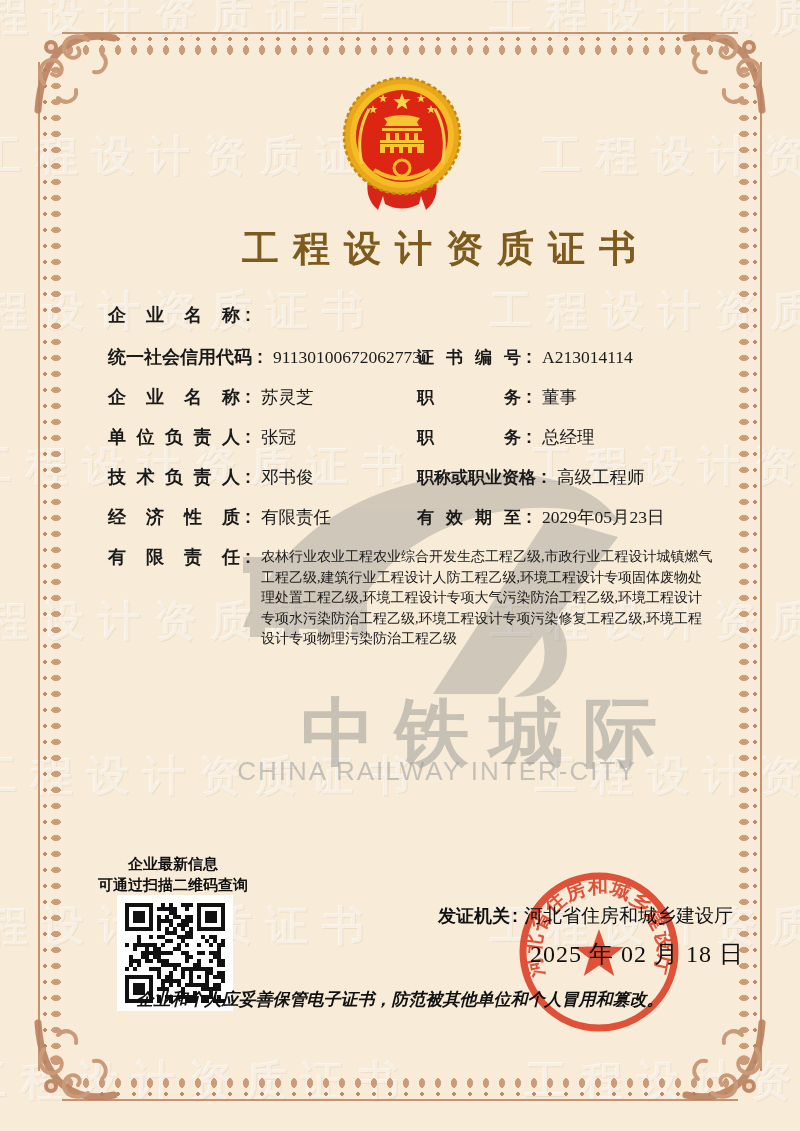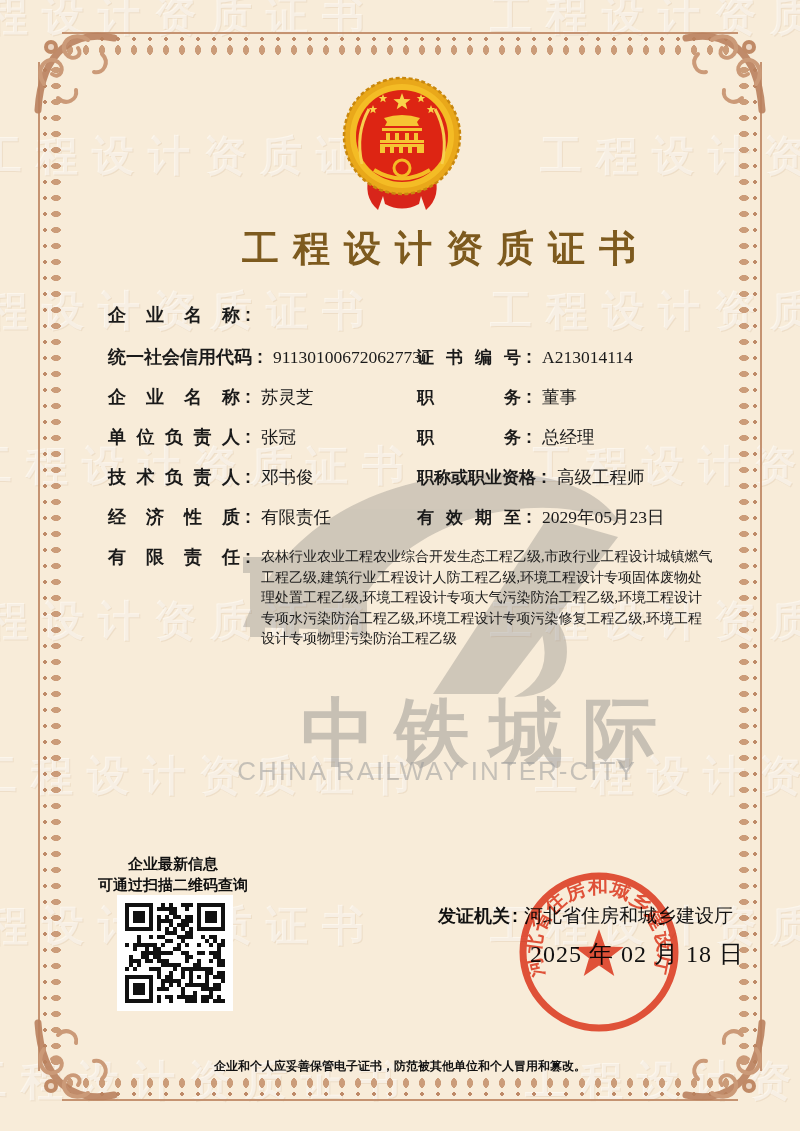--- a/index.html
+++ b/index.html
@@ -97,22 +97,22 @@
   .issuer-colon { font-weight:bold; font-size:18px; margin:0 6px 0 2px; }
   .issuer-value { font-family:"Liberation Serif", serif; font-size:19px; color:#111; white-space:nowrap; }
   .issue-date {
     position:absolute; left:530px; top:938px; z-index:4;
     font-family:"Liberation Serif", serif; font-size:24px; color:#111; white-space:nowrap;
     letter-spacing:1px;
   }
   .seal { position:absolute; left:514px; top:867px; z-index:5; mix-blend-mode:multiply; }
   
   .notice {
-    position:absolute; left:0; top:1058px; width:100%; text-align:center; z-index:4;
-    font-size:12px; font-weight:bold; color:#111; white-space:nowrap;
+    position:absolute; left:0; top:988px; width:100%; text-align:center; z-index:4;
+    font-size:17px; font-weight:bold; color:#111; white-space:nowrap;font-style:italic;
   }
 </style>
 </head>
 <body>
 
 <div class="ghost-layer">
   <div class="ghost-line" style="left:-70px; top:-12px;">工程设计资质证书　　工程设计资质证书　　工程设计资质证书　　工程设计资质证书　　</div>
   <div class="ghost-line" style="left:-20px; top:128px;">工程设计资质证书　　工程设计资质证书　　工程设计资质证书　　工程设计资质证书　　</div>
   <div class="ghost-line" style="left:-70px; top:283px;">工程设计资质证书　　工程设计资质证书　　工程设计资质证书　　工程设计资质证书　　</div>
   <div class="ghost-line" style="left:-30px; top:438px;">工程设计资质证书　　工程设计资质证书　　工程设计资质证书　　工程设计资质证书　　</div>

